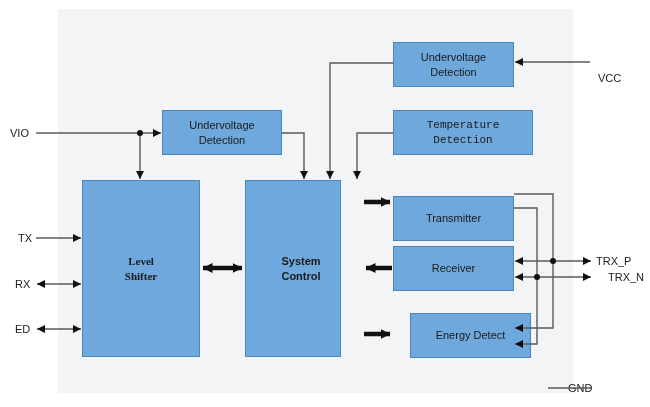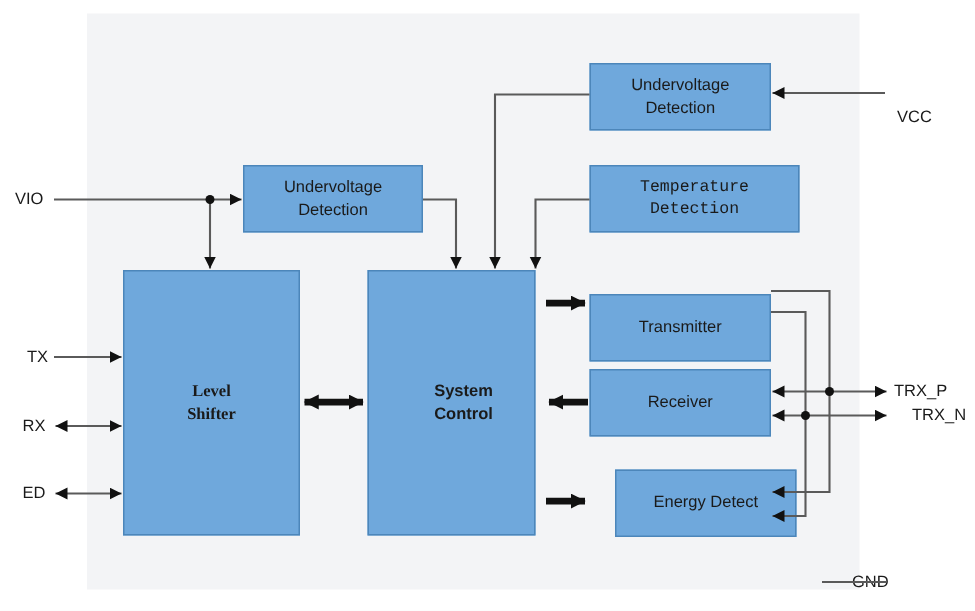--- a/index.html
+++ b/index.html
@@ -48,21 +48,21 @@
   <div class="block" style="left:393px;top:110px;width:140px;height:45px;font-family:Liberation Mono, monospace;">
     <span>Temperature
 Detection</span>
   </div>
 
   <div class="block bold" style="left:82px;top:180px;width:118px;height:177px;font-family:Liberation Serif, serif;">
     <span>Level
 Shifter</span>
   </div>
 
-  <div class="block bold" style="left:245px;top:180px;width:112px;height:177px;padding-left:16px;">
+  <div class="block bold" style="left:245px;top:180px;width:96px;height:177px;padding-left:16px;">
     <span>System
 Control</span>
   </div>
 
   <div class="block" style="left:393px;top:180px;width:121px;height:45px;margin-top:16px;">
     <span>Transmitter</span>
   </div>
 
   <div class="block" style="left:393px;top:246px;width:121px;height:45px;">
     <span>Receiver</span>

